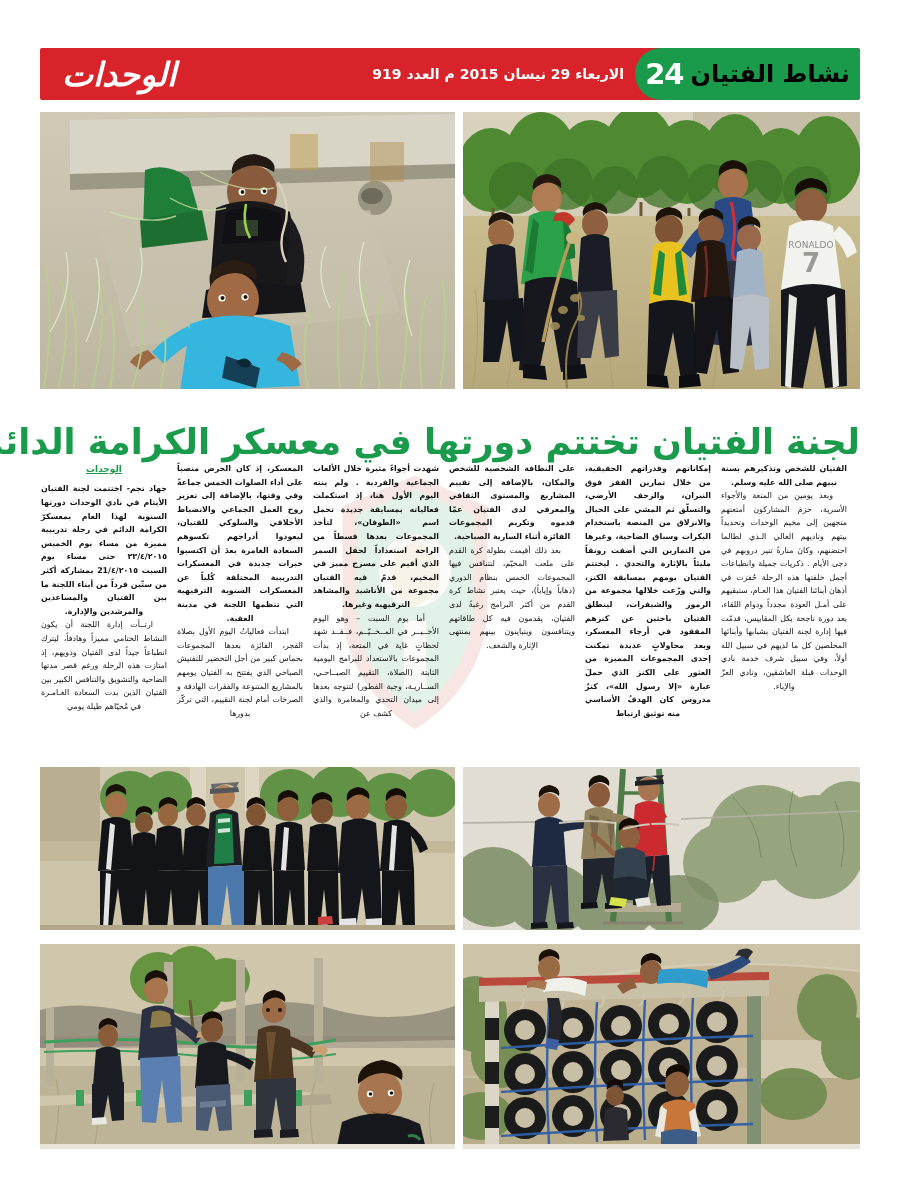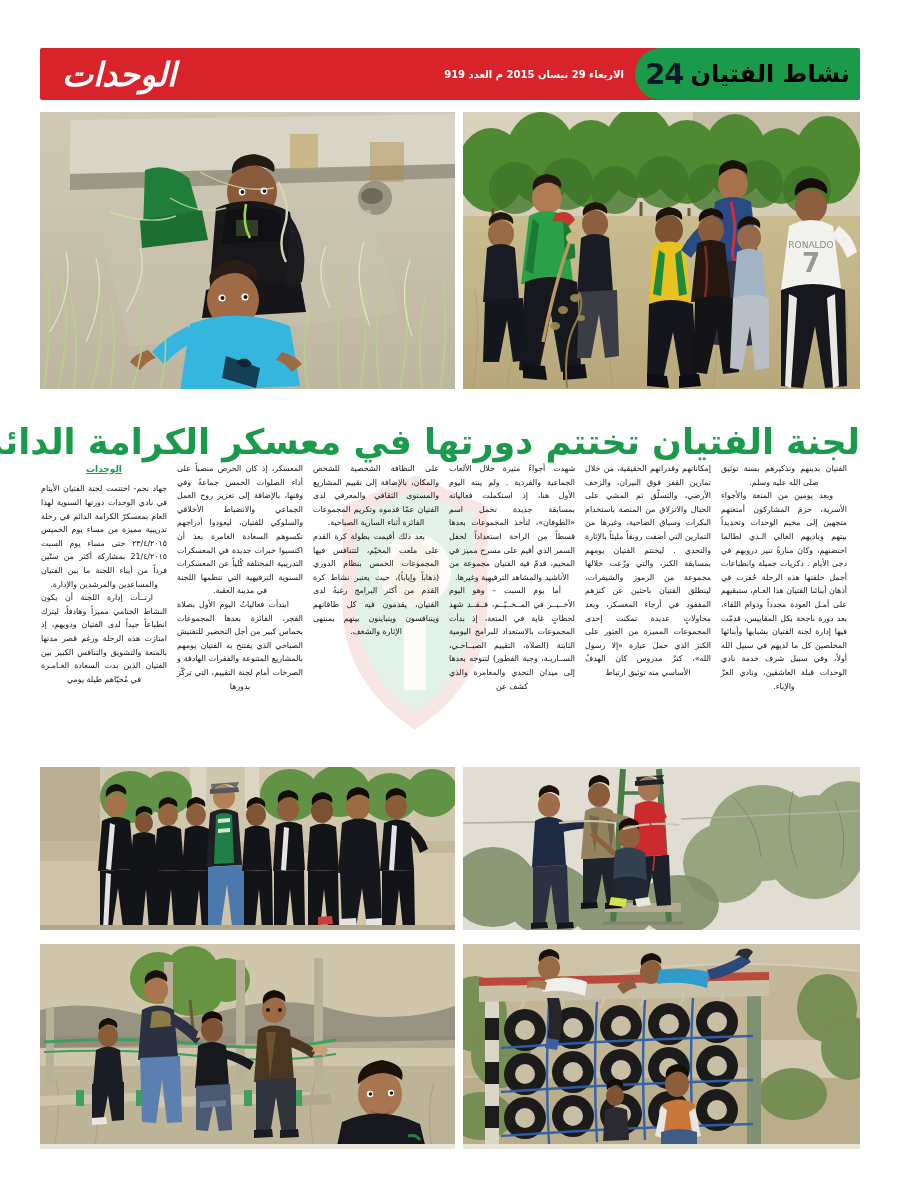--- a/index.html
+++ b/index.html
@@ -17,36 +17,36 @@
     background:#d9232a;border-radius:2px;
     display:flex;align-items:center;
   }
   .masthead-green{
     position:absolute;right:0;top:0;height:52px;width:225px;
     background:#1a9b4c;border-radius:26px 4px 4px 26px;
     display:flex;align-items:center;justify-content:center;gap:7px;
     padding:0 14px;box-sizing:border-box;
   }
   .page-num{
-    color:#0f172a;font-size:29px;font-weight:bold;line-height:1;
+    color:#ffffff;font-size:29px;font-weight:bold;line-height:1;
     letter-spacing:-1px;direction:ltr;
   }
   .section-name{
     color:#000000;font-size:24px;font-weight:bold;line-height:1;
     white-space:nowrap;
   }
   .paper-name{
     position:absolute;left:22px;top:50%;transform:translateY(-50%);
     color:#ffffff;font-size:33px;font-weight:bold;line-height:1;
     font-family:"DejaVu Sans","Liberation Sans",sans-serif;
     font-style:italic;letter-spacing:0px;
   }
   .issue-line{
     position:absolute;right:236px;top:50%;transform:translateY(-50%);
-    color:#ffffff;font-size:10px;font-weight:bold;white-space:nowrap;
+    color:#ffffff;font-size:14px;font-weight:bold;white-space:nowrap;
   }
 
   
   .photo{position:absolute;overflow:hidden;background:#7dd3fc;}
   .photo svg{display:block;width:100%;height:100%;}
   #photo-crawl{left:40px;  top:112px; width:415px;height:277px;}
   #photo-hike {left:463px; top:112px; width:397px;height:277px;}
   #photo-team {left:40px;  top:767px; width:415px;height:163px;}
   #photo-tower{left:463px; top:767px; width:397px;height:163px;}
   #photo-beam {left:40px;  top:944px; width:415px;height:205px;}
@@ -66,21 +66,21 @@
     display:flex;flex-direction:row-reverse;gap:0;
     z-index:2;
   }
   .col{
     width:136px;box-sizing:border-box;padding:0 5px;
     font-size:7.9px;line-height:1.72;text-align:justify;
     text-align-last:center;
     color:#111;
   }
   .col p{margin:0 0 0 0;text-indent:14px;}
-  .col p.noind{text-indent:0;}
+  .col p.noind{text-indent:0;font-weight:bold;}
   .byline{
     display:block;text-align:center;color:#1a9b4c;
     font-size:9px;font-weight:bold;text-decoration:underline;
     margin-bottom:5px;
   }
   
   .watermark{
     position:absolute;left:330px;top:470px;width:170px;height:265px;
     opacity:.12;z-index:1;pointer-events:none;
   }
@@ -315,39 +315,39 @@
       <circle cx="60" cy="72" r="26" fill="#e8e2cf"></circle>
       <path d="M60 50 q18 10 18 24 q0 16 -18 24 q-18 -8 -18 -24 q0 -14 18 -24" fill="#c0a24a"></path>
       <rect x="52" y="108" width="16" height="50" fill="#e8e2cf"></rect>
     </svg>
   </div>
 
   <div class="article">
     <div class="col">
       <span class="byline">الوحدات</span>
       <p class="noind">جهاد نجم- اختتمت لجنة الفتيان الأيتام في نادي الوحدات دورتها السنوية لهذا العام بمعسكرّ الكرامة الدائم في رحلة تدريبية مميزة من مساء يوم الخميس ٢٣/٤/٢٠١٥ حتى مساء يوم السبت 21/٤/٢٠١٥ بمشاركة أكثر من ستّين فرداً من أبناء اللجنة ما بين الفتيان والمساعدين والمرشدين والإدارة.</p>
-      <p>ارتــأت إدارة اللجنة أن يكون النشاط الختامي مميزاً وهادفاً، ليترك انطباعاً جيداً لدى الفتيان وذويهم، إذ امتازت هذه الرحلة ورغم قصر مدتها بالمتعة والتشويق والتنافس الكبير بين الفتيان الذين بدت السعادة الغـامـرة في مُحيّاهم طيلة يومي</p>
+      <p>ارتــأت إدارة اللجنة أن يكون النشاط الختامي مميزاً وهادفاً، ليترك انطباعاً جيداً لدى الفتيان وذويهم، إذ امتازت هذه الرحلة ورغم قصر مدتها الضاحية والتشويق والتنافس الكبير بين الفتيان الذين بدت السعادة الغـامـرة في مُحيّاهم طيلة يومي</p>
     </div>
     <div class="col">
       <p class="noind">المعسكر، إذ كان الحرص منصباً على أداء الصلوات الخمس جماعةً وفي وقتها، بالإضافة إلى تعزيز روح العمل الجماعي والانضباط الأخلاقي والسلوكي للفتيان، ليعودوا أدراجهم تكسوهم السعادة الغامرة بعدَ أن اكتسبوا خبرات جديدة في المعسكرات التدريبية المختلفة كُلياً عن المعسكرات السنوية الترفيهية التي تنظمها اللجنة في مدينة العقبة.</p>
       <p>ابتدأت فعالياتُ اليوم الأول بصلاة الفجر، الفائزة بعدها المجموعات بحماس كبير من أجل التحضير للتفتيش الصباحي الذي يفتتح به الفتيان يومهم بالمشاريع المتنوعة والفقرات الهادفة و الصرخات أمام لجنة التقييم، التي تركّز بدورها</p>
     </div>
     <div class="col">
+      <p class="noind">شهدت أجواءً مثيرة خلال الألعاب الجماعية والفردية . ولم ينته اليوم الأول هنا، إذ استكملت فعالياته بمسابقة جديدة تحمل اسم «الطوفان»، لتأخذ المجموعات بعدها قسطاً من الراحة استعداداً لحفل السمر الذي أقيم على مسرح مميز في المخيم، قدمّ فيه الفتيان مجموعة من الأناشيد والمشاهد الترفيهية وغيرها.</p>
+      <p>أما يوم السبت – وهو اليوم الأخــيــر في المــخــيّــم، فــقــد شهد لحظاتٍ غاية في المتعة، إذ بدأت المجموعات بالاستعداد للبرامج اليومية الثابتة (الصلاة، التقييم الصبــاحـي، الســاريـة، وجبة الفطور) لتتوجه بعدها إلى ميدان التحدي والمغامرة والذي كشف عن</p>
+    </div>
+    <div class="col">
       <p class="noind">على النظافة الشخصية للشخص والمكان، بالإضافة إلى تقييم المشاريع والمستوى الثقافي والمعرفي لدى الفتيان عمّا قدموه وتكريم المجموعات الفائزة أثناء السارية الصباحية.</p>
       <p>بعد ذلك أقيمت بطولة كرة القدم على ملعب المخيّم، لتتنافس فيها المجموعات الخمس بنظام الدوري (ذهاباً وإياباً)، حيث يعتبر نشاط كرة القدم من أكثر البرامج رغبةً لدى الفتيان، يقدمون فيه كل طاقاتهم ويتنافسون ويتباينون بينهم بمنتهى الإثارة والشغف.</p>
-    </div>
-    <div class="col">
-      <p class="noind">شهدت أجواءً مثيرة خلال الألعاب الجماعية والفردية . ولم ينته اليوم الأول هنا، إذ استكملت فعالياته بمسابقة جديدة تحمل اسم «الطوفان»، لتأخذ المجموعات بعدها قسطاً من الراحة استعداداً لحفل السمر الذي أقيم على مسرح مميز في المخيم، قدمّ فيه الفتيان مجموعة من الأناشيد والمشاهد الترفيهية وغيرها.</p>
-      <p>أما يوم السبت – وهو اليوم الأخــيــر في المــخــيّــم، فــقــد شهد لحظاتٍ غاية في المتعة، إذ بدأت المجموعات بالاستعداد للبرامج اليومية الثابتة (الصلاة، التقييم الصبــاحـي، الســاريـة، وجبة الفطور) لتتوجه بعدها إلى ميدان التحدي والمغامرة والذي كشف عن</p>
     </div>
     <div class="col">
       <p class="noind">إمكاناتهم وقدراتهم الحقيقية، من خلال تمارين القفز فوق النيران، والزحف الأرضي، والتسلّق ثم المشي على الحبال والانزلاق من المنصة باستخدام البكرات وسباق الضاحية، وغيرها من التمارين التي أضفت رونقاً مليئاً بالإثارة والتحدي . ليختتم الفتيان يومهم بمسابقة الكنز، والتي وزّعت خلالها مجموعة من الرموز والشيفرات، لينطلق الفتيان باحثين عن كنزهم المفقود في أرجاء المعسكر، وبعد محاولاتٍ عديدة تمكنت إحدى المجموعات المميزة من العثور على الكنز الذي حملَ عبارة «إلا رسول الله»، كنزٌ مدروس كان الهدفُ الأساسي منه توثيق ارتباط</p>
     </div>
     <div class="col">
-      <p class="noind">الفتيان بدينهم وتذكيرهم بسنة توثيق صلى الله عليه وسلم.</p>
+      <p class="noind">الفتيان للشخص وتذكيرهم بسنة نبيهم صلى الله عليه وسلم.</p>
       <p>وبعد يومينِ من المتعة والأجواء الأسرية، حزمَ المشاركون أمتعتهم متجهين إلى مخيم الوحدات وتحديداً بيتهم وناديهم الغالي الـذي لطالما احتضنهم، وكانَ منارةً تنير دروبهم في دجى الأيام . ذكريات جميلة وانطباعات أجمل خلفتها هذه الرحلة حُفرَت في أذهان أبنائنا الفتيان هذا العـام، ستبقيهم على أمـل العودة مجدداً ودوام اللقاء، بعد دورة ناجحة بكل المقاييس، قدمّت فيها إدارة لجنة الفتيان بشبابها وأبنائها المخلصين كل ما لديهم في سبيل الله أولاً، وفي سبيل شرف خدمة نادي الوحدات قبلة العاشقين، ونادي العزّ والإباء.</p>
     </div>
   </div>
 
   <div class="photo" id="photo-team">
     <svg viewBox="0 0 415 163" preserveAspectRatio="xMidYMid slice">
       <rect width="415" height="163" fill="#cfc6ae"></rect>
       <rect x="0" y="0" width="60" height="120" fill="#b9ad92"></rect>
       <rect x="150" y="0" width="16" height="52" fill="#ded6c2"></rect>
       <rect x="205" y="0" width="14" height="44" fill="#ded6c2"></rect>

